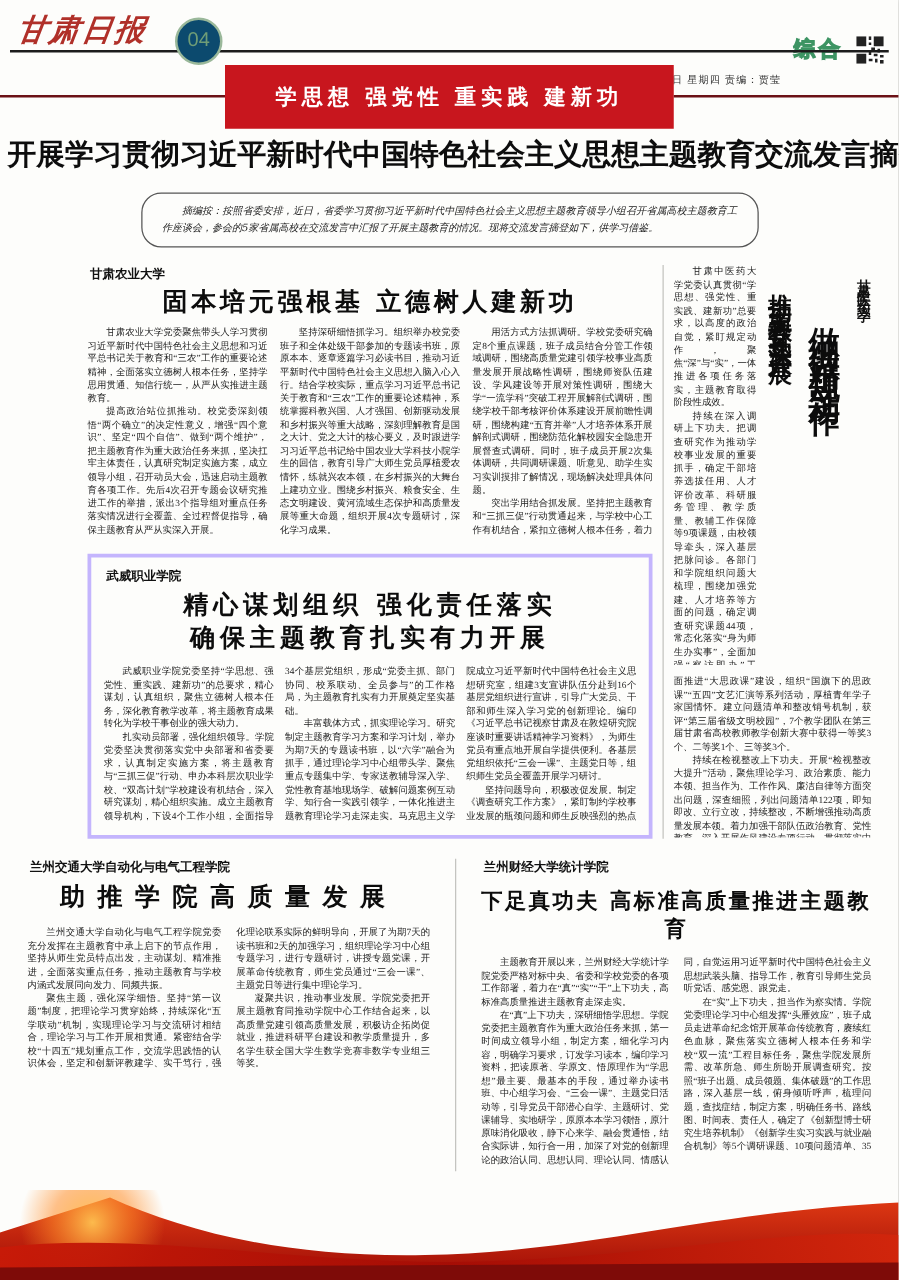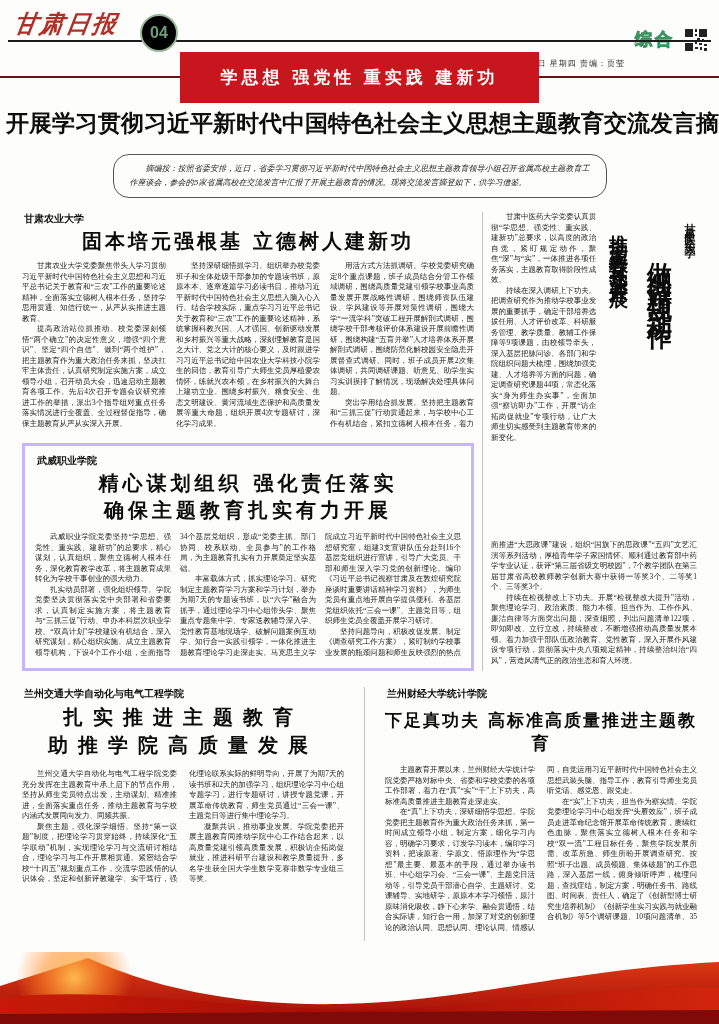--- a/index.html
+++ b/index.html
@@ -4,22 +4,22 @@
 <style>
   html,body{margin:0;padding:0;background:#d9d9d4;font-family:"Liberation Sans",sans-serif;}
   .page{position:relative;width:719px;height:1024px;margin:0 auto;background:#fdfdfb;overflow:hidden;
         box-shadow:0 0 4px rgba(0,0,0,.35);}
   
   .masthead{position:relative;height:46px;}
   .mast-rule{position:absolute;left:8px;right:8px;top:40px;height:2px;background:#1c1c1c;}
   .logo{position:absolute;left:14px;top:8px;font-family:"DejaVu Serif",serif;font-style:italic;
         font-weight:bold;font-size:24px;color:#b03029;letter-spacing:2px;transform:skewX(-8deg);}
   .page-circle{position:absolute;left:140px;top:14px;width:34px;height:34px;border:2px solid #9ab89a;
-        border-radius:50%;background:#000000;z-index:2;display:flex;align-items:center;justify-content:center;
-        color:#6f9d77;font-size:16px;font-weight:bold;}
+        border-radius:50%;background:#0c4a6e;z-index:2;display:flex;align-items:center;justify-content:center;
+        color:#6f9d77;font-size:16px;font-weight:normal;}
   .mast-right{position:absolute;right:12px;top:10px;display:flex;align-items:center;gap:10px;}
   .dateline{font-size:8px;color:#333;letter-spacing:1px;margin-top:48px;}
   .section{font-size:17px;font-weight:bold;color:#fff;-webkit-text-stroke:1px #3d9463;letter-spacing:3px;
         text-shadow:0 0 0 #3d9463;}
   .qr{width:22px;height:22px;}
   
   .banner-row{position:relative;height:34px;margin-top:14px;display:flex;align-items:center;}
   .banner-row .rule{flex:1;height:2px;background:#6b1116;}
   .banner{background:#c8161e;color:#fff;font-size:17px;font-weight:bold;letter-spacing:4px;
         padding:14px 40px;white-space:nowrap;}
@@ -31,21 +31,21 @@
         font-family:"DejaVu Serif",serif;font-style:italic;font-size:8px;line-height:1.8;color:#222;
         text-align:justify;text-indent:2em;}
   
   .kicker{font-size:10px;font-weight:bold;color:#111;margin:0 0 2px 2px;}
   .art-hl{font-family:"DejaVu Serif",serif;font-weight:bold;color:#0c0c0c;text-align:center;margin:2px 0;}
   .body-cols p, .vbody p, .wide-body p{margin:0;text-indent:2em;}
   .body-cols, .vbody, .wide-body{font-family:"Liberation Serif",serif;font-size:7.5px;line-height:10.5px;
         color:#1a1a1a;text-align:justify;overflow:hidden;}
   
   .content-top{display:flex;margin:14px 22px 0;gap:8px;}
-  .left-col{width:452px;}
+  .left-col{width:452px;margin-left:48px;}
   .vdivider{width:1px;background:#c4c4c0;}
   .right-col{flex:1;min-width:0;}
   
   .gsau-hl{font-size:20px;letter-spacing:3px;margin-bottom:6px;}
   .gsau-body{column-count:3;column-gap:10px;height:168px;}
   
   .red-box{border:3px solid #c4b5fd;margin-top:14px;padding:8px 10px 10px;}
   .wwvc-hl{font-size:20px;letter-spacing:4px;line-height:1.35;}
   .wwvc-body{column-count:3;column-gap:9px;height:126px;margin-top:8px;}
   
@@ -137,34 +137,33 @@
         <div class="gszy-top">
           <div class="vbody gszy-body">
               <p>甘肃中医药大学党委认真贯彻“学思想、强党性、重实践、建新功”总要求，以高度的政治自觉，紧盯规定动作，聚焦“深”与“实”，一体推进各项任务落实，主题教育取得阶段性成效。</p>
               <p>持续在深入调研上下功夫。把调查研究作为推动学校事业发展的重要抓手，确定干部培养选拔任用、人才评价改革、科研服务管理、教学质量、教辅工作保障等9项课题，由校领导牵头，深入基层把脉问诊。各部门和学院组织问题大梳理，围绕加强党建、人才培养等方面的问题，确定调查研究课题44项，常态化落实“身为师生办实事”，全面加强“察访即办”工作，开展“访企拓岗促就业”专项行动，让广大师生切实感受到主题教育带来的新变化。</p>
             </div>
           <div class="vert vhl-sub">推动主题教育扎实深入开展</div>
           <div class="vert vhl-main">做细做精规定动作</div>
           <div class="vert vkicker">甘肃中医药大学</div>
         </div>
         <div class="wide-body gszy-bottom">
-          <p class="cont">面推进“大思政课”建设，组织“国旗下的思政课”“五四”文艺汇演等系列活动，厚植青年学子家国情怀。顺利通过教育部中药学专业认证，获评“第三届省级文明校园”，7个教学团队在第三届甘肃省高校教师教学创新大赛中获得一等奖3个、二等奖1个、三等奖3个。</p>
+          <p class="cont">面推进“大思政课”建设，组织“国旗下的思政课”“五四”文艺汇演等系列活动，厚植青年学子家国情怀。建立问题清单和整改销号机制，获评“第三届省级文明校园”，7个教学团队在第三届甘肃省高校教师教学创新大赛中获得一等奖3个、二等奖1个、三等奖3个。</p>
           <div>
               <p>持续在检视整改上下功夫。开展“检视整改大提升”活动，聚焦理论学习、政治素质、能力本领、担当作为、工作作风、廉洁自律等方面突出问题，深查细照，列出问题清单122项，即知即改、立行立改，持续整改，不断增强推动高质量发展本领。着力加强干部队伍政治教育、党性教育，深入开展作风建设专项行动，贯彻落实中央八项规定精神，持续整治纠治“四风”，营造风清气正的政治生态和育人环境。</p>
             </div>
         </div>
       </article>
     </div>
   </div>
 
   <div class="content-bottom">
     <article class="art-bl">
       <div class="kicker">兰州交通大学自动化与电气工程学院</div>
       <h2 class="art-hl lzjtu-hl">
-        <div>扎实推进主题教育</div>
         <div>助推学院高质量发展</div>
       </h2>
       <div class="body-cols bl-body">
           <p>兰州交通大学自动化与电气工程学院党委充分发挥在主题教育中承上启下的节点作用，坚持从师生党员特点出发，主动谋划、精准推进，全面落实重点任务，推动主题教育与学校内涵式发展同向发力、同频共振。</p>
           <p>聚焦主题，强化深学细悟。坚持“第一议题”制度，把理论学习贯穿始终，持续深化“五学联动”机制，实现理论学习与交流研讨相结合，理论学习与工作开展相贯通。紧密结合学校“十四五”规划重点工作，交流学思践悟的认识体会，坚定和创新评教建学、实干笃行，强化理论联系实际的鲜明导向，开展了为期7天的读书班和2天的加强学习，组织理论学习中心组专题学习，进行专题研讨，讲授专题党课，开展革命传统教育，师生党员通过“三会一课”、主题党日等进行集中理论学习。</p>
           <p>凝聚共识，推动事业发展。学院党委把开展主题教育同推动学院中心工作结合起来，以高质量党建引领高质量发展，积极访企拓岗促就业，推进科研平台建设和教学质量提升，多名学生获全国大学生数学竞赛非数学专业组三等奖。</p>
         </div>
     </article>
 
     <div class="vdivider2"></div>

